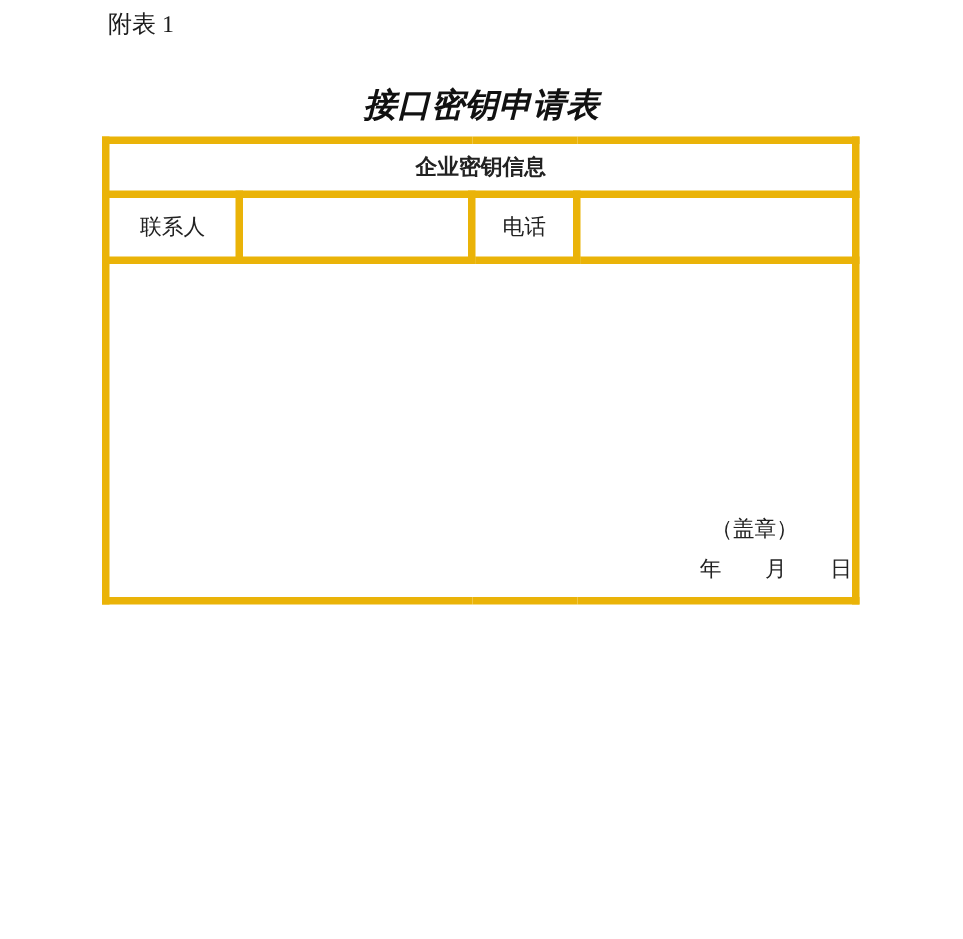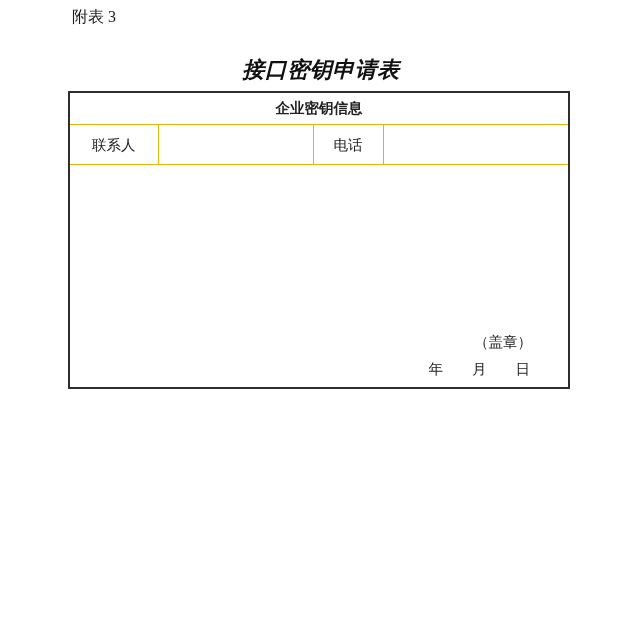--- a/index.html
+++ b/index.html
@@ -42,21 +42,21 @@
     color: #222;
   }
   table.form {
     border-collapse: collapse;
     table-layout: fixed;
     margin: 7px 0 0 68px;
     width: 500px;
     border: 2px solid #2e2e2e;
   }
   table.form td {
-    border: 1px solid #eab308;
+    border: 5px solid #eab308;
     font-size: 14.5px;
     color: #222;
     padding: 0;
   }
   td.thead {
     height: 31px;
     text-align: center;
     vertical-align: middle;
     font-weight: 700;
     font-size: 16px;
@@ -80,32 +80,31 @@
     vertical-align: bottom;
     text-align: right;
   }
   .seal-line {
     padding-right: 36px;
     line-height: 21px;
     margin-bottom: 6px;
     font-size: 14.5px;
   }
   .date-line {
-    padding-right: 38px;
     line-height: 21px;
     margin-bottom: 7px;
     font-size: 14.5px;
   }
 </style>
 </head>
 <body>
 
 <div class="page">
 
-  <div class="appendix">附表 3</div>
+  <div class="appendix">附表 1</div>
 
   <div class="doc-title">接口密钥申请表</div>
 
 
   <table class="form">
     <colgroup>
       <col style="width:89px">
       <col style="width:155px">
       <col style="width:70px">
       <col style="width:186px">

